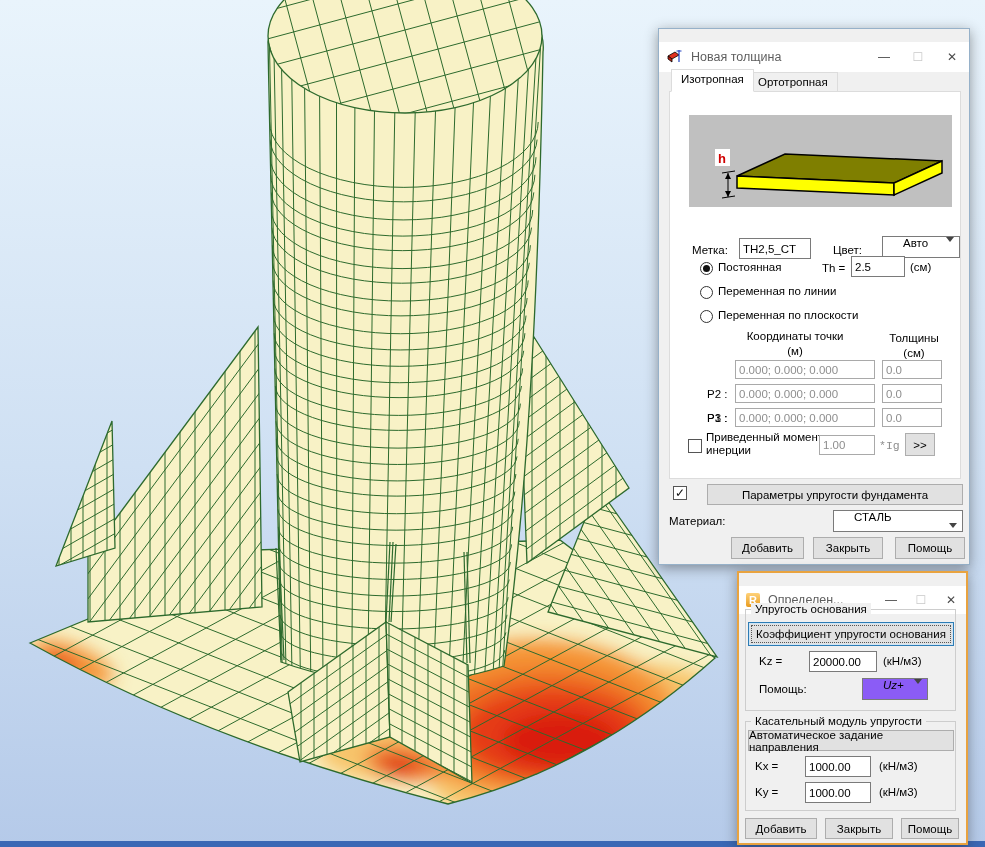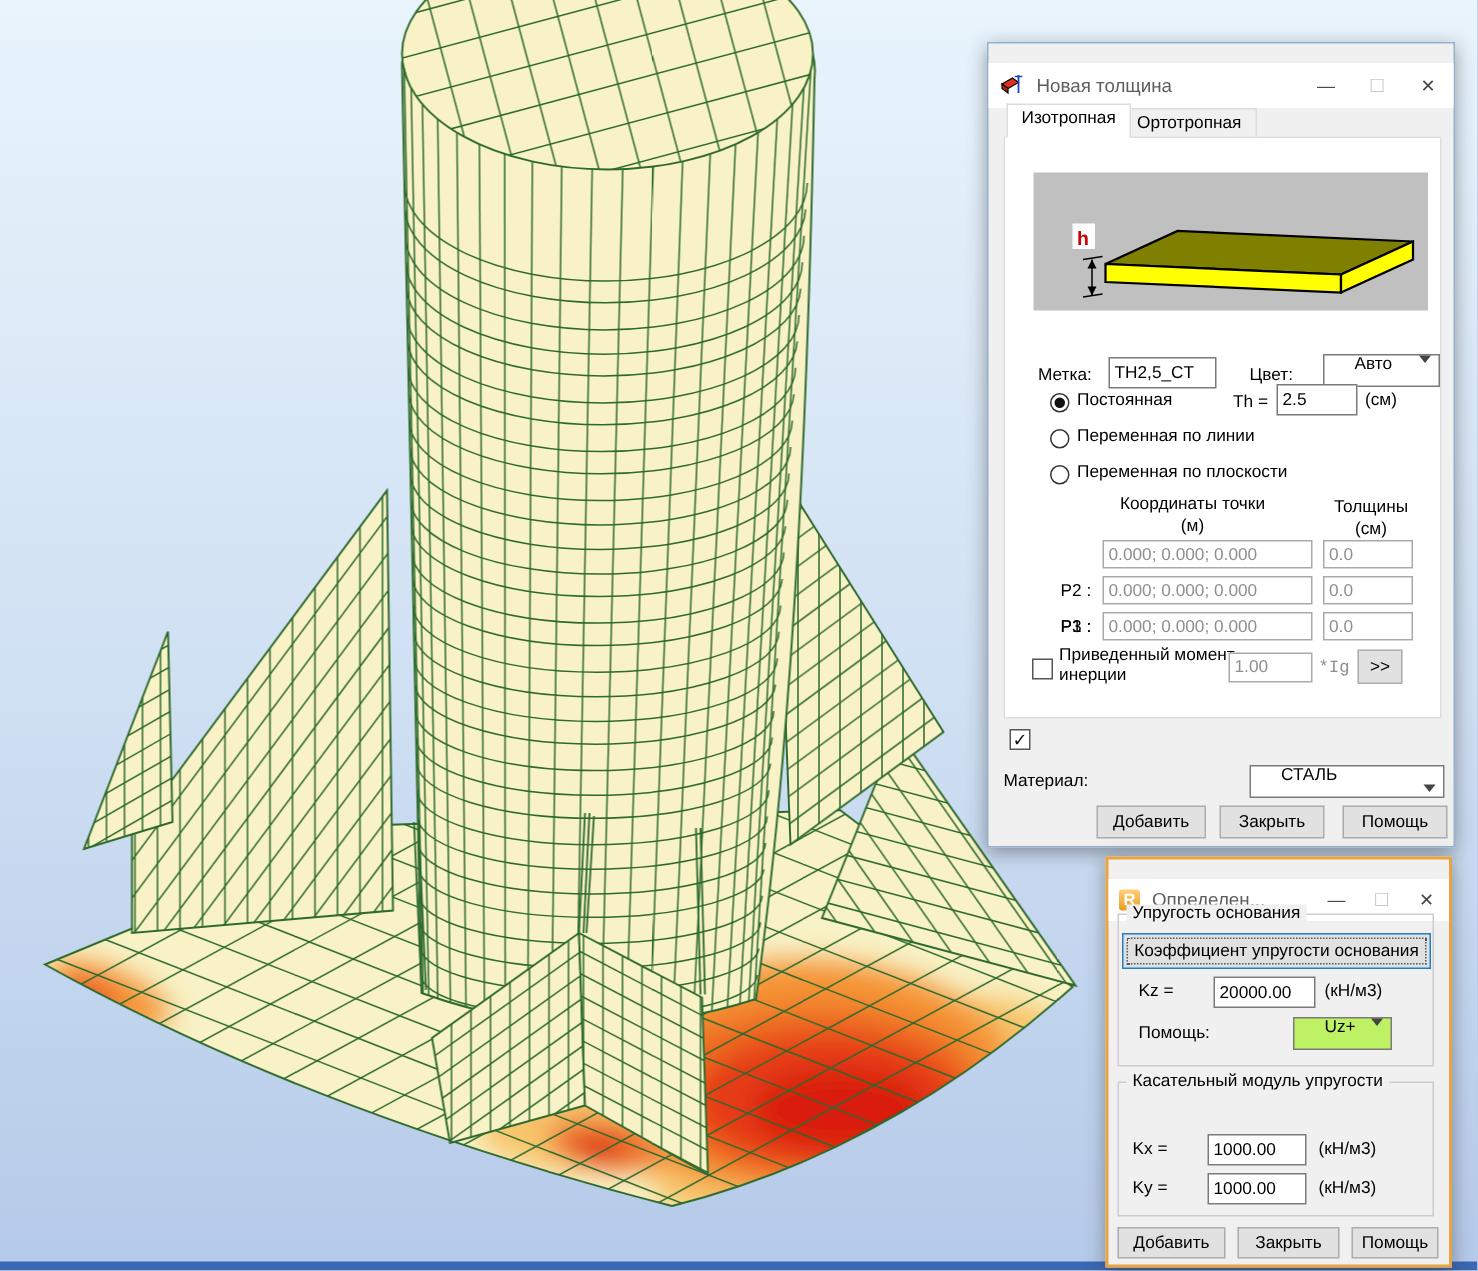--- a/index.html
+++ b/index.html
@@ -897,20 +897,21 @@
       <input class="tb gray" style="left: 212px; top: 316px; width: 60px; height: 19px;" value="0.0">
 
       <span class="cb" style="left:18px;top:347px;"></span>
       <span class="lbl" style="left:36px;top:339px;width:118px;white-space:normal;line-height:13px;">Приведенный момент инерции</span>
       <input class="tb gray" style="left: 149px; top: 343px; width: 56px; height: 20px;" value="1.00">
       <span class="lbl gray" style="left:209px;top:347px;font-family:'Liberation Mono',monospace;">*Ig</span>
       <div class="btn" style="left:235px;top:341px;width:30px;height:23px;">&gt;&gt;</div>
     </div>
 
     <span class="cb" style="left:14px;top:457px;">✓</span>
+    <div class="btn" style="left:48px;top:455px;width:256px;height:21px;">Параметры упругости фундамента</div>
 
     <span class="lbl" style="left:10px;top:486px;">Материал:</span>
     <div class="sel" style="left:174px;top:481px;width:130px;height:22px;flex-direction:column;">
       <span>СТАЛЬ</span>
       <span class="chev"></span>
     </div>
 
     <div class="btn" style="left:72px;top:508px;width:73px;height:22px;">Добавить</div>
     <div class="btn" style="left:154px;top:508px;width:70px;height:22px;">Закрыть</div>
     <div class="btn" style="left:236px;top:508px;width:70px;height:22px;">Помощь</div>
@@ -927,28 +928,29 @@
 
     <div class="group" style="left:6px;top:36px;width:211px;height:102px;"></div>
     <span class="glabel" style="left:12px;top:30px;">Упругость основания</span>
 
     <div class="btn focus" style="left:9px;top:49px;width:206px;height:24px;">Коэффициент упругости основания</div>
     <span class="lbl" style="left:20px;top:82px;">Kz =</span>
     <input class="tb" style="left: 70px; top: 78px; width: 68px; height: 21px;" value="20000.00">
     <span class="lbl" style="left:144px;top:82px;">(кН/м3)</span>
 
     <span class="lbl" style="left:20px;top:110px;">Помощь:</span>
-    <div class="sel" style="left:123px;top:105px;width:66px;height:22px;background:#bef264;">
+    <div class="sel" style="left:123px;top:105px;width:66px;height:22px;background:#8b5cf6;font-style:italic;">
       <span>Uz+</span>
       <span class="chev"></span>
     </div>
 
     <div class="group" style="left:6px;top:148px;width:211px;height:90px;"></div>
     <span class="glabel" style="left:12px;top:142px;">Касательный модуль упругости</span>
 
+    <div class="btn" style="left:9px;top:157px;width:206px;height:21px;">Автоматическое задание направления</div>
     <span class="lbl" style="left:16px;top:187px;">Kx =</span>
     <input class="tb" style="left: 66px; top: 183px; width: 66px; height: 21px;" value="1000.00">
     <span class="lbl" style="left:140px;top:187px;">(кН/м3)</span>
 
     <span class="lbl" style="left:16px;top:213px;">Ky =</span>
     <input class="tb" style="left: 66px; top: 209px; width: 66px; height: 21px;" value="1000.00">
     <span class="lbl" style="left:140px;top:213px;">(кН/м3)</span>
 
     <div class="btn" style="left:6px;top:245px;width:72px;height:21px;">Добавить</div>
     <div class="btn" style="left:86px;top:245px;width:68px;height:21px;">Закрыть</div>

